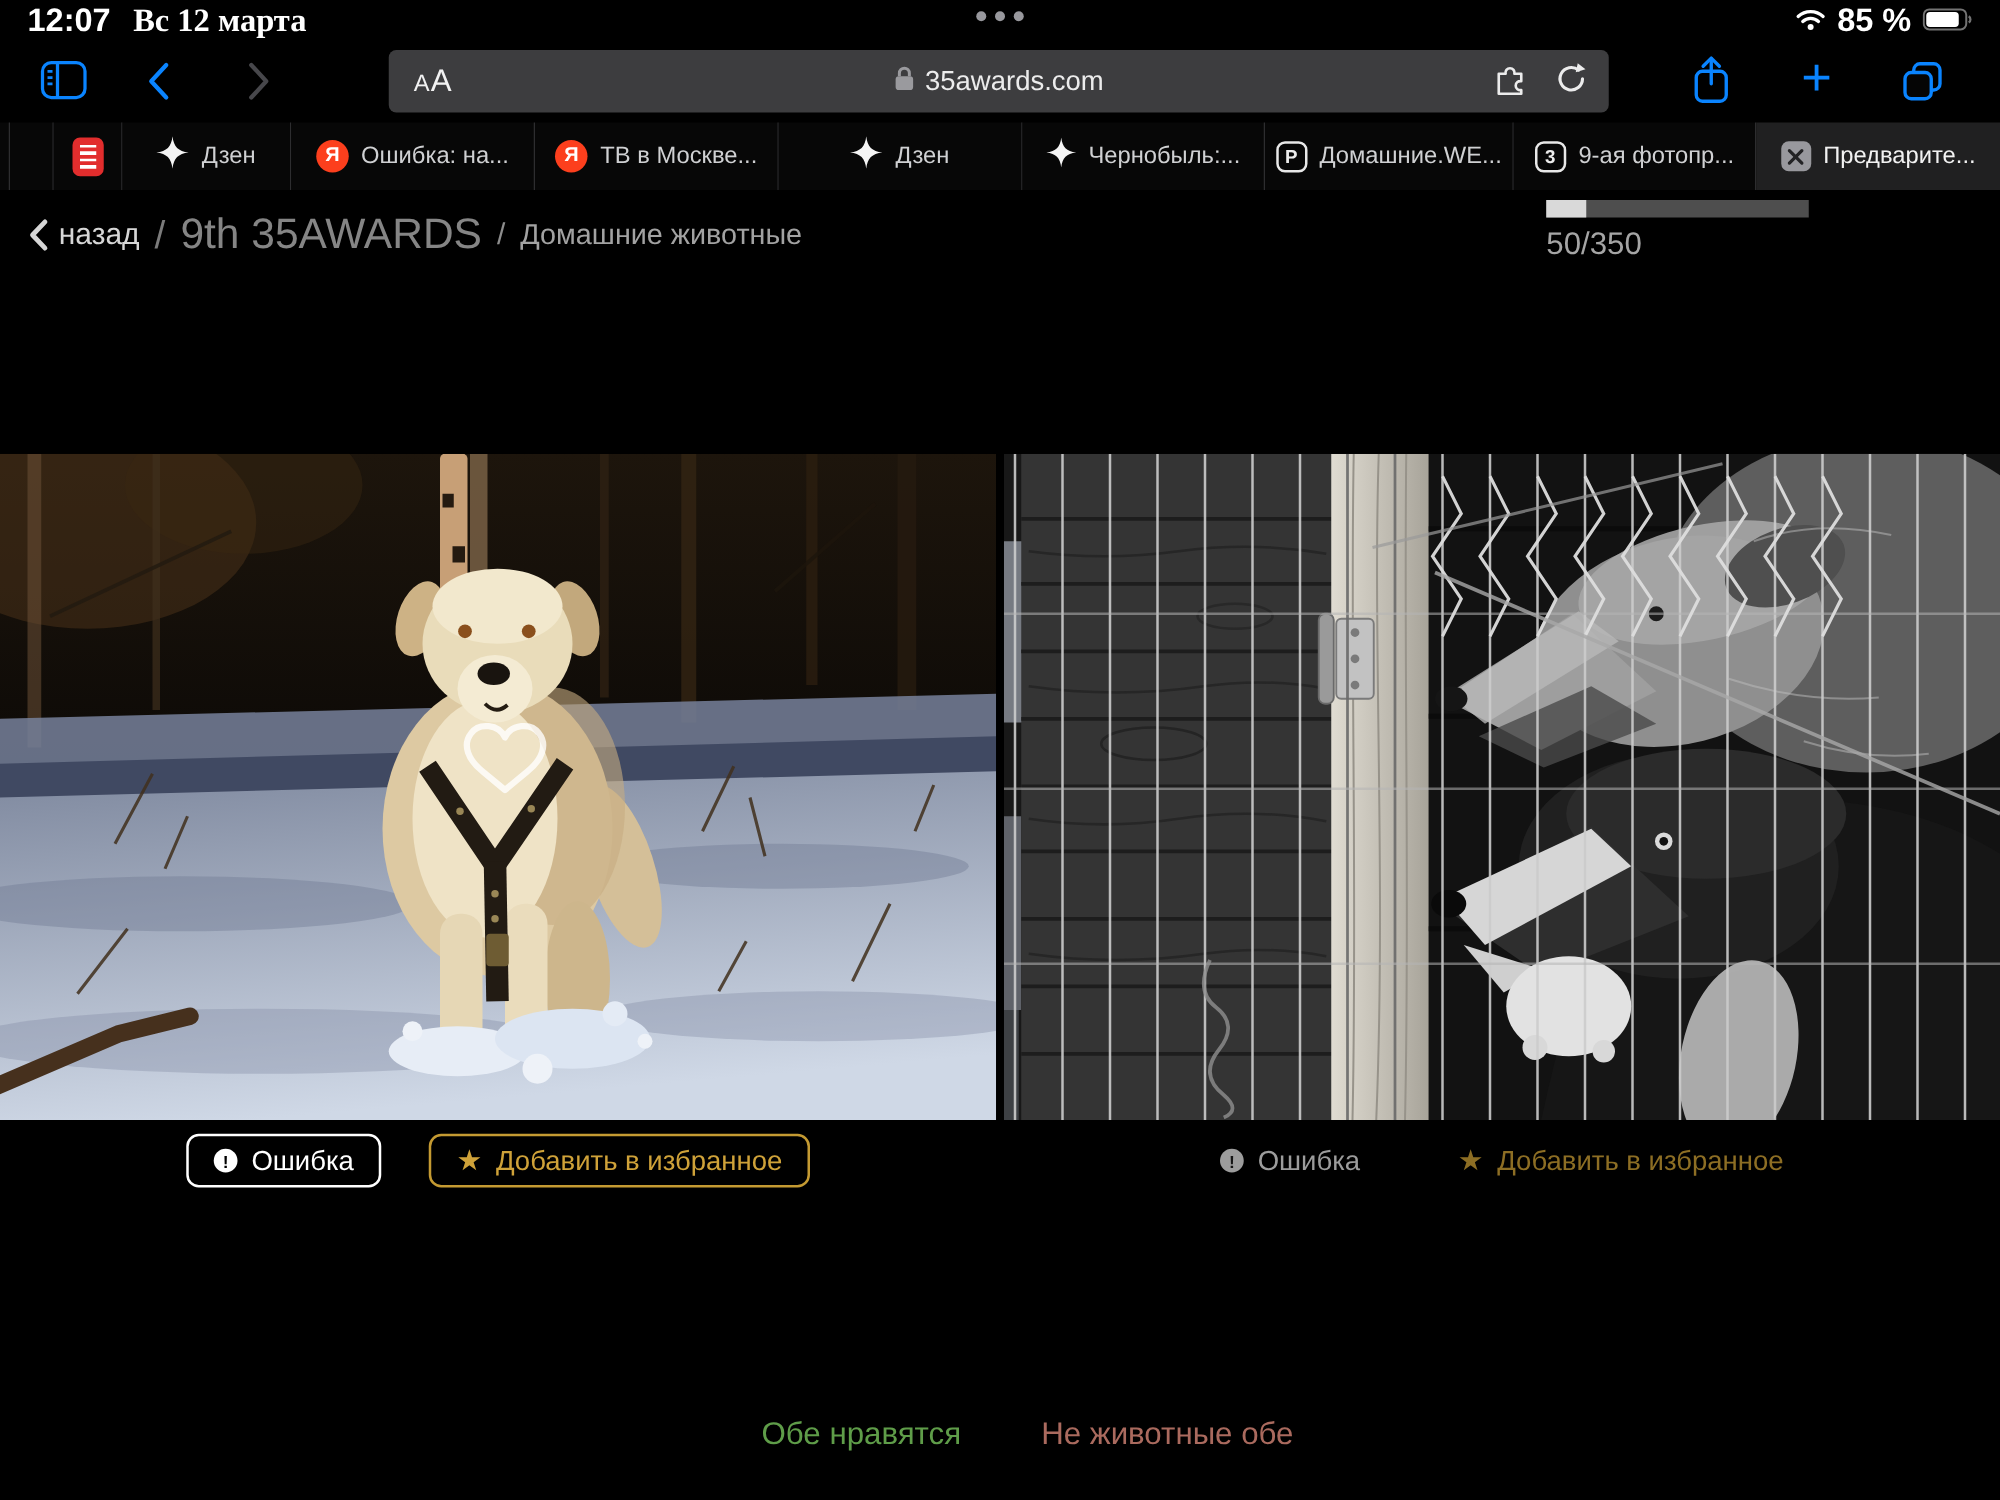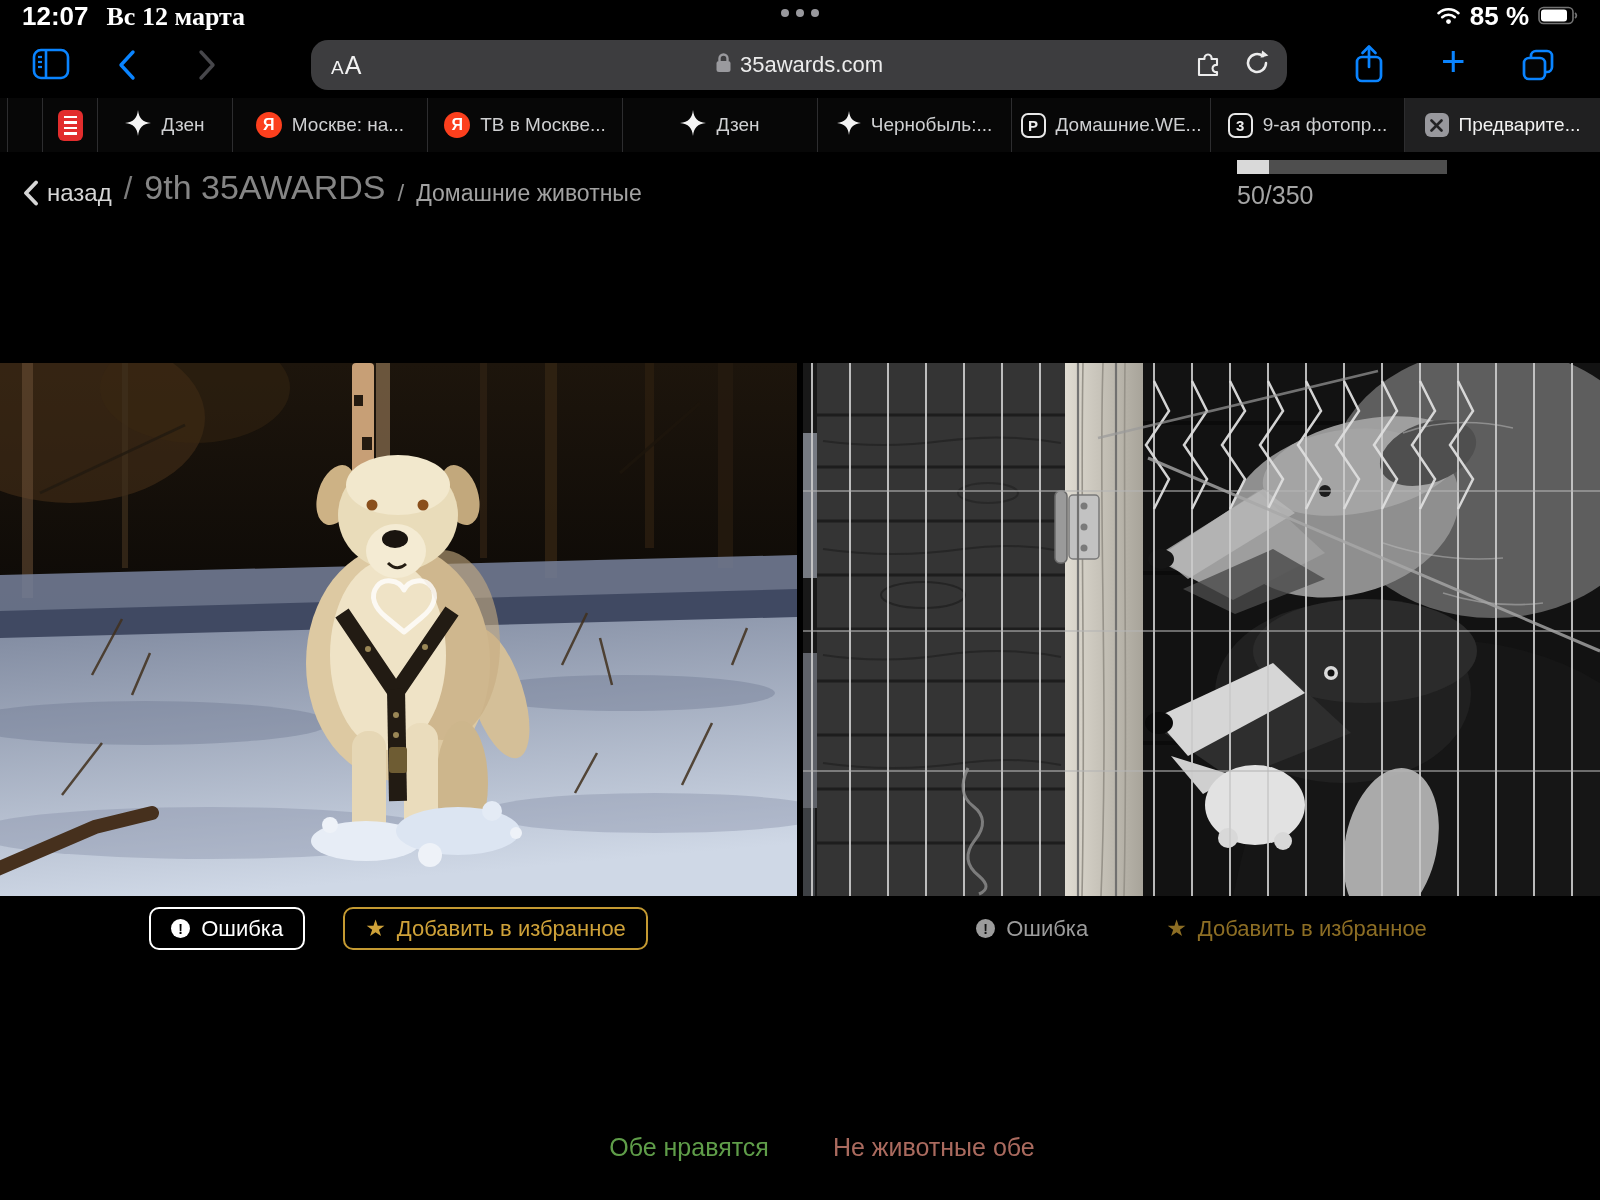--- a/index.html
+++ b/index.html
@@ -13,21 +13,21 @@
   .sb-time { font-weight:700; }
   .sb-date { font-weight:600;font-family:Liberation Serif, serif; }
   .sb-dots { position:absolute; left:50%; top:9px; transform:translateX(-50%); display:flex; gap:7px; }
   .sb-dots i { width:8px; height:8px; border-radius:50%; background:#98989d; }
   .sb-right { margin-left:auto; display:flex; align-items:center; gap:9px; font-weight:600; }
 
   
   .toolbar { position:absolute; top:33px; left:0; width:1600px; height:65px; }
   .tb-icon { position:absolute; display:flex; align-items:center; justify-content:center; cursor:pointer; }
   .url-bar { position:absolute; left:311px; top:7px; width:976px; height:50px;
-    background:#3d3d3f; border-radius:17px; display:flex; align-items:center; }
+    background:#3d3d3f; border-radius:6px; display:flex; align-items:center; }
   .reader { position:absolute; left:20px; color:#f2f2f2; font-size:25px; letter-spacing:1px; }
   .reader small { font-size:19px; }
   .domain-wrap { position:absolute; left:0; right:0; display:flex; justify-content:center; align-items:center; gap:8px; }
   .domain { color:#ececec; font-size:22px; }
   .url-right { position:absolute; right:16px; display:flex; gap:20px; align-items:center; }
   .plus-glyph { color:#0a84ff; font-size:42px; font-weight:300; line-height:36px; }
 
   
   .tab-bar { position:absolute; top:98px; left:0; width:1440px; height:54px; display:flex; background:#020202; }
   .tab { height:54px; display:flex; align-items:center; justify-content:center; gap:10px;
@@ -42,21 +42,21 @@
     display:flex; flex-direction:column; justify-content:center; gap:3px; align-items:center; flex:none; }
   .fav-red-doc i { display:block; width:13px; height:2.5px; background:#fff; }
   .fav-yandex { width:26px; height:26px; border-radius:50%; background:#fc3f1d; color:#fff;
     font-size:16px; font-weight:700; display:flex; align-items:center; justify-content:center; flex:none; }
   .fav-badge { width:25px; height:25px; border:2px solid #e8e8e8; border-radius:7px; color:#ececec;
     font-size:15px; font-weight:700; display:flex; align-items:center; justify-content:center; flex:none; }
   .tab-close { width:24px; height:24px; border-radius:6px; background:#98989d;
     display:flex; align-items:center; justify-content:center; flex:none; }
 
   
-  .breadcrumb { position:absolute; left:22px; top:168px; display:flex; align-items:flex-end; gap:12px; }
+  .breadcrumb { position:absolute; left:22px; top:168px; display:flex; align-items:center; gap:12px; }
   .bc-back { display:flex; align-items:center; gap:8px; color:#d6d6d6; font-size:24px; cursor:pointer; }
   .bc-sep1 { color:#7b7b7b; font-size:31px; }
   .bc-title { color:#858585; font-size:34px; }
   .bc-sep2 { color:#8d8d8d; font-size:24px; }
   .bc-cat { color:#a2a2a2; font-size:23px; }
 
   .progress-box { position:absolute; left:1237px; top:160px; width:210px; }
   .progress-track { width:210px; height:14px; background:#4e4e4e; }
   .progress-fill { width:15%; height:14px; background:#d9d9d9; }
   .progress-label { margin-top:7px; color:#a5a5a5; font-size:25px; }
@@ -197,21 +197,21 @@
     <div class="tab">
       <span>
         <svg width="26" height="26" viewBox="0 0 26 26">
             <path d="M13,0 C14,8.5 17.5,12 26,13 C17.5,14 14,17.5 13,26 C12,17.5 8.5,14 0,13 C8.5,12 12,8.5 13,0 Z" fill="#f4f4f4"></path>
           </svg>
       </span>
       <span>Дзен</span>
     </div>
     <div class="tab">
       <span class="fav-yandex">Я</span>
-      <span>Москве: на...</span>
+      <span>Ошибка: на...</span>
     </div>
     <div class="tab">
       <span class="fav-yandex">Я</span>
       <span>ТВ в Москве...</span>
     </div>
     <div class="tab">
       <span>
         <svg width="26" height="26" viewBox="0 0 26 26">
             <path d="M13,0 C14,8.5 17.5,12 26,13 C17.5,14 14,17.5 13,26 C12,17.5 8.5,14 0,13 C8.5,12 12,8.5 13,0 Z" fill="#f4f4f4"></path>
           </svg>

